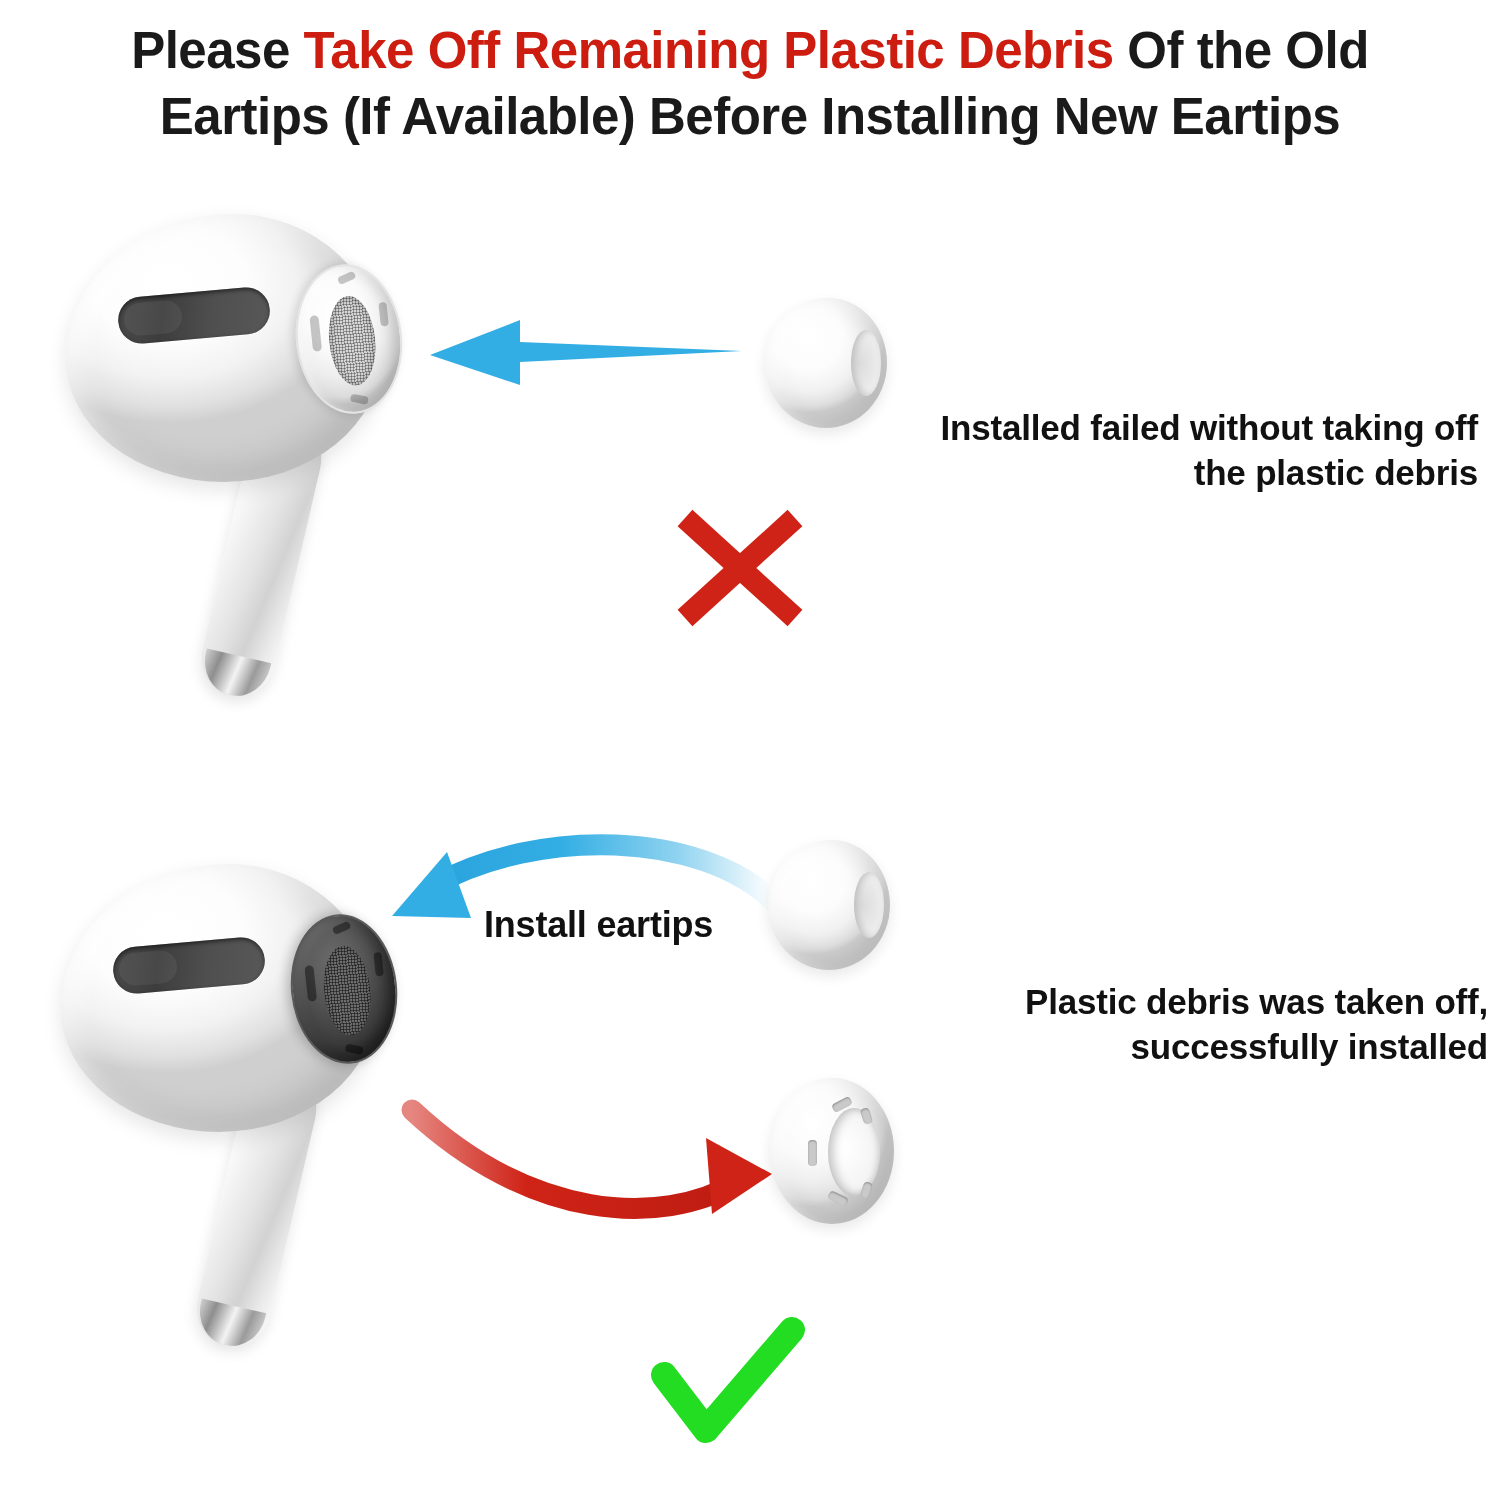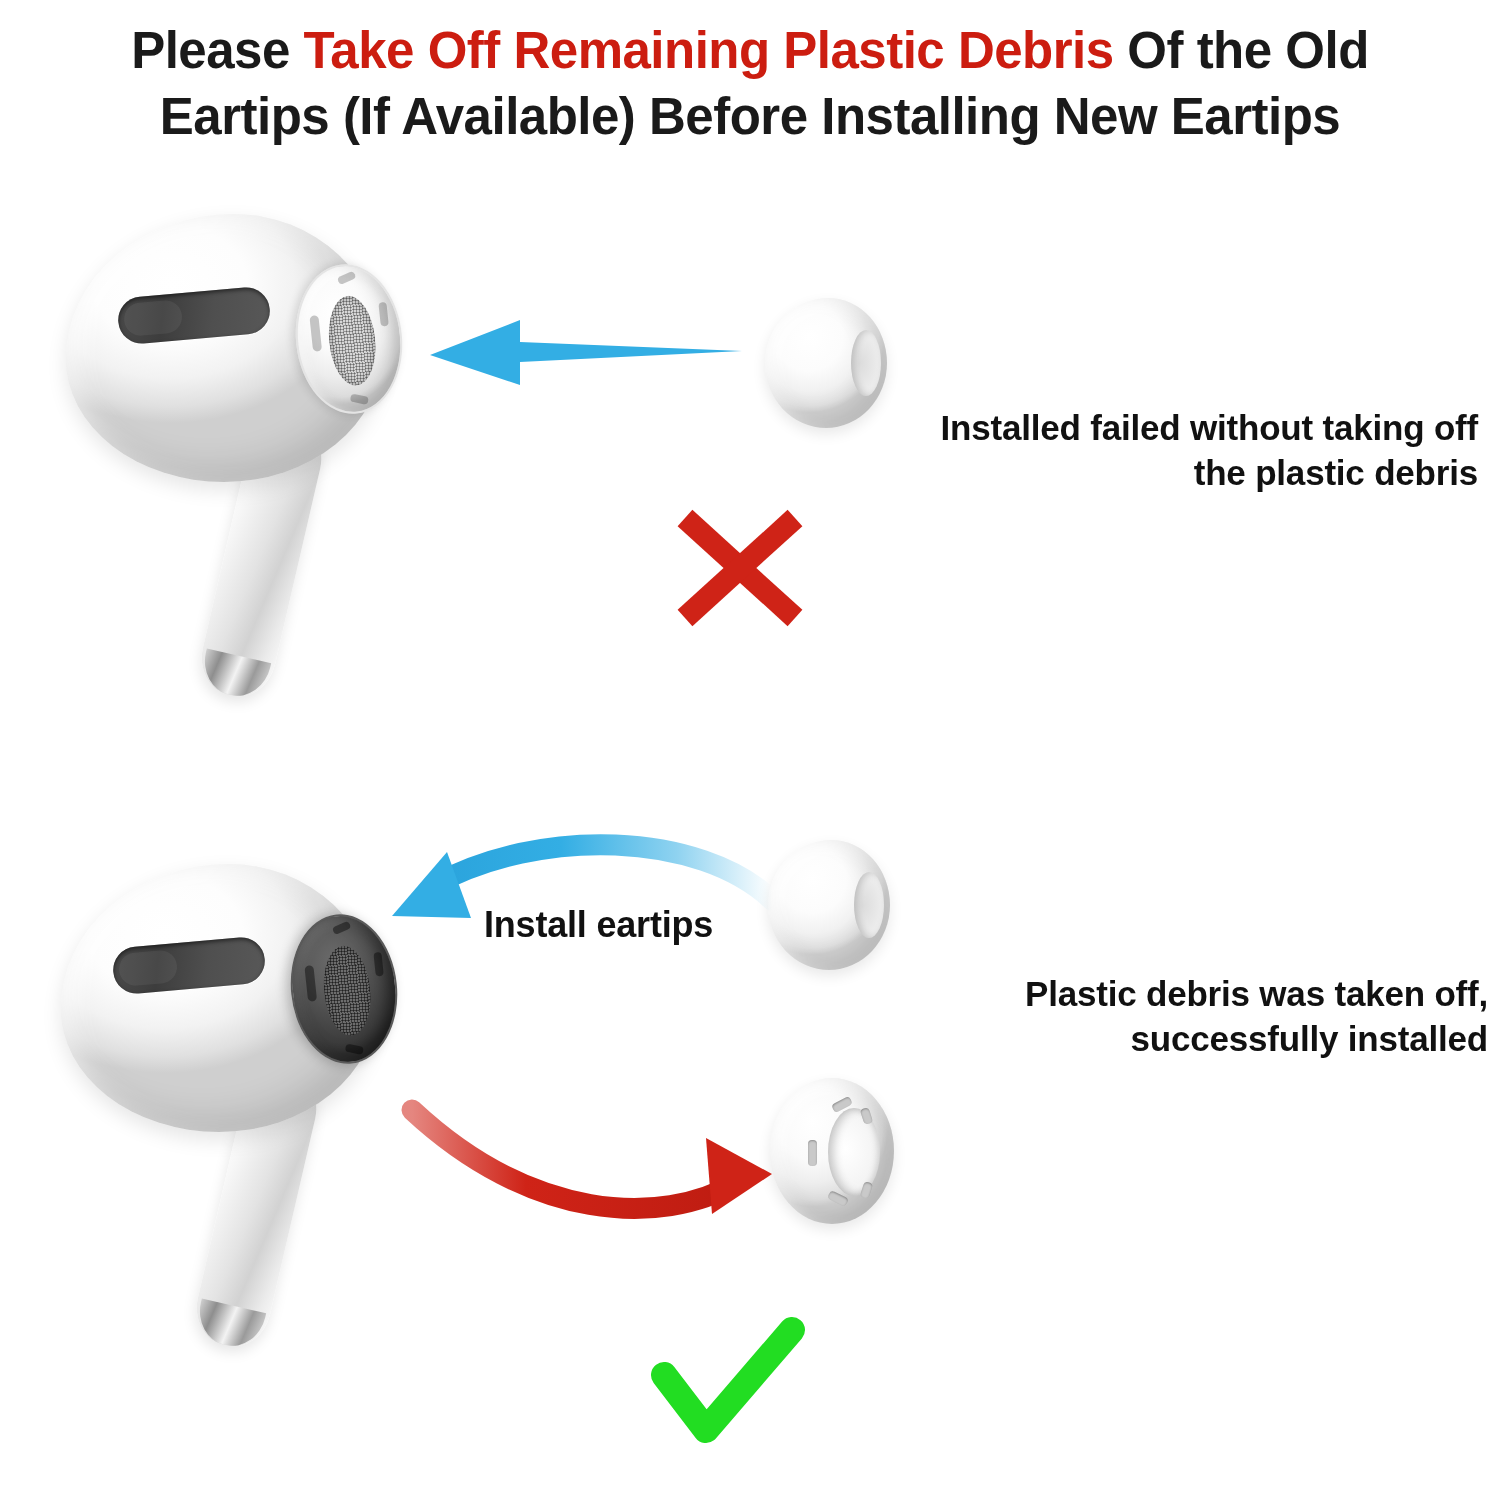--- a/index.html
+++ b/index.html
@@ -160,21 +160,21 @@
   
   .ovl{position:absolute;left:0;top:0;width:1500px;height:690px;pointer-events:none;}
 
   
   .caption{
     position:absolute;
     font-size:35px;font-weight:bold;color:#111;
     line-height:1.28;letter-spacing:-0.2px;text-align:right;
   }
   #caption-bad{left:918px;top:236px;width:560px;}
-  #caption-good{left:918px;top:182px;width:570px;}
+  #caption-good{left:918px;top:190px;width:570px;}
 
   .arrow-label{
     position:absolute;
     font-size:36px;font-weight:bold;color:#111;letter-spacing:-0.2px;
   }
   #label-install{left:484px;top:82px;margin-top:32px;}
   #label-takeoff{left:476px;top:425px;}
 </style>
 </head>
 <body>

